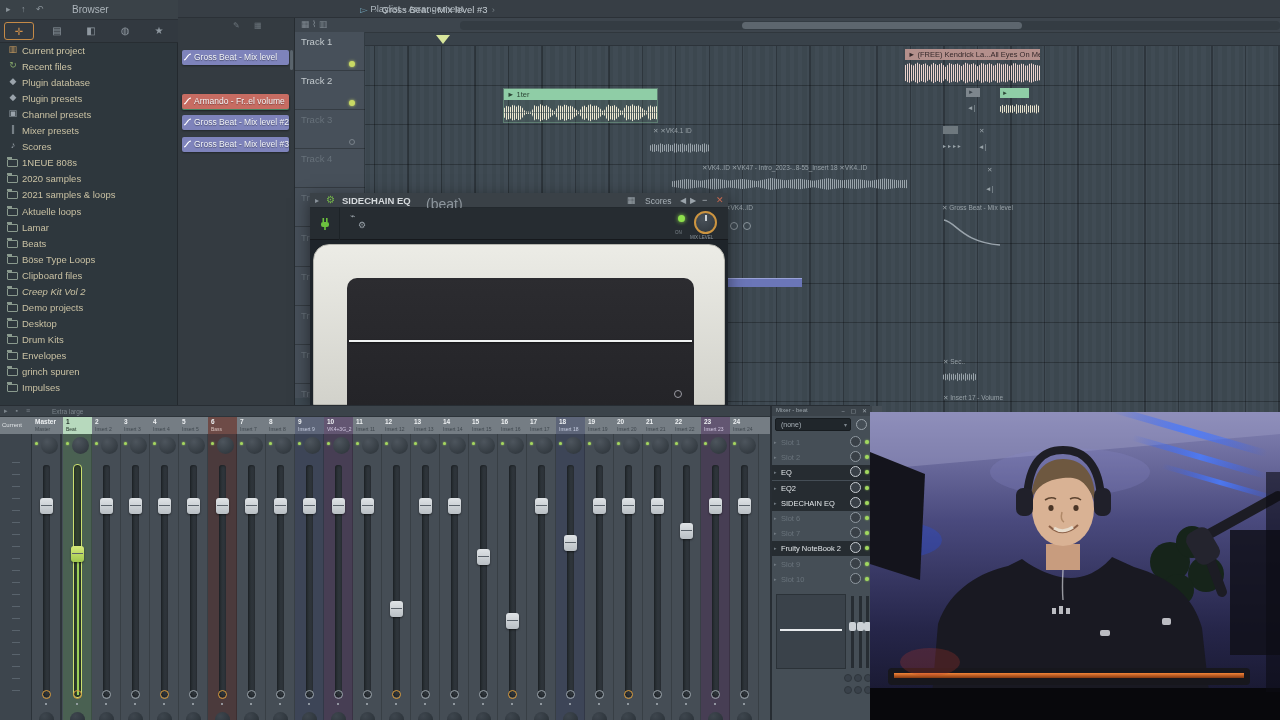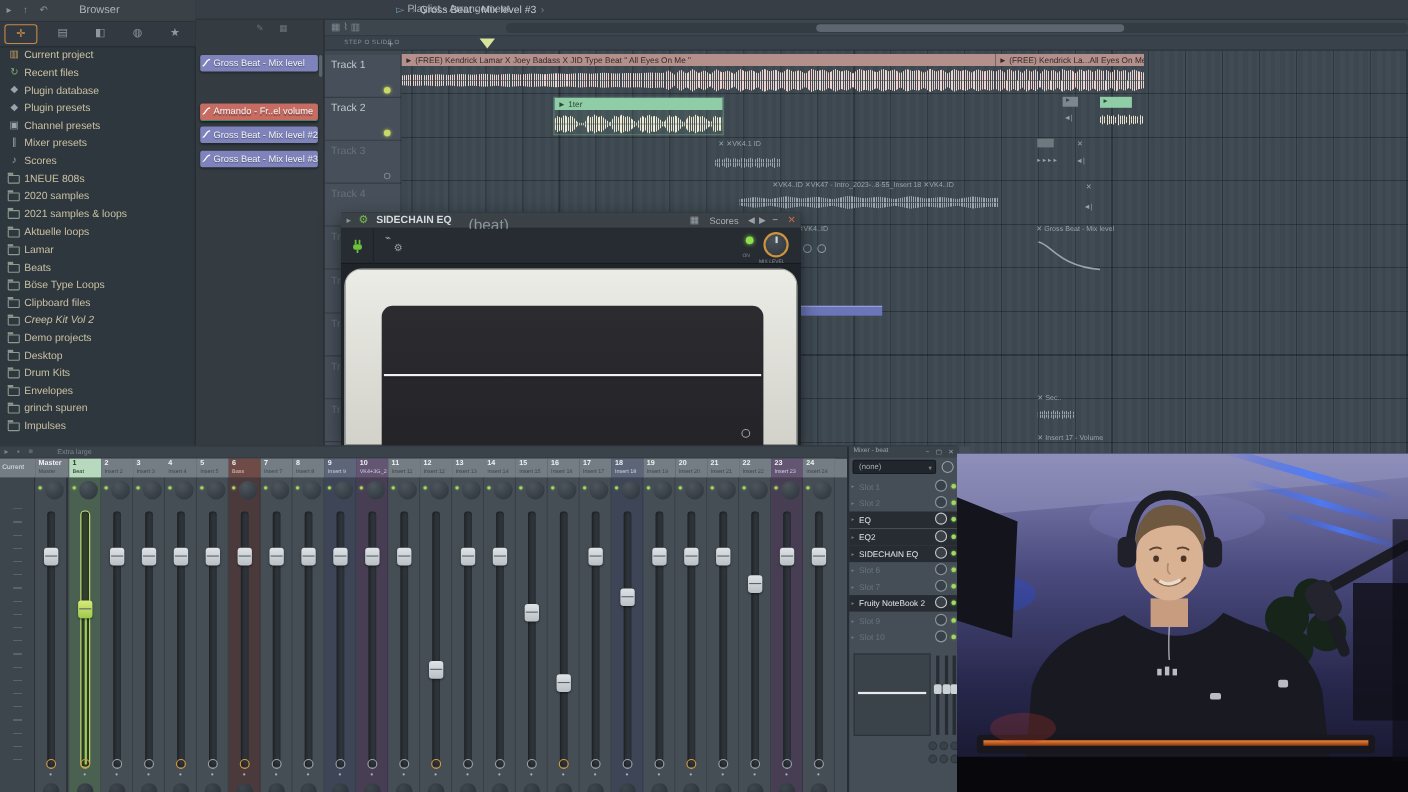--- a/index.html
+++ b/index.html
@@ -45,21 +45,21 @@
   #playlist .pltool{left:0;top:0;width:985px;height:15px;background:#3d454d;border-bottom:1px solid #30373d;}
   #playlist .pltool .pico{top:1px;font-size:9px;color:#7f8890;}
   #playlist .hscroll{left:165px;top:3px;width:820px;height:9px;background:#343c43;border-radius:4px;}
   #playlist .hscroll .thumb{left:282px;top:1px;width:280px;height:7px;background:#5d666e;border-radius:4px;}
   #ruler{left:0;top:15px;width:985px;height:13px;background:#39424a;border-bottom:1px solid #2c333a;}
   #ruler .plus{left:55px;top:0;font-size:10px;color:#9aa3aa;}
   #ruler .stepslide{left:18px;top:3px;font-size:5.5px;color:#8a939a;letter-spacing:.5px;}
   .rnum{top:2px;font-size:7.5px;color:#8f99a1;}
   #ruler .marker{left:141px;top:2px;width:0;height:0;border-left:7px solid transparent;border-right:7px solid transparent;border-top:9px solid #d8e69c;}
 
-  #theaders{left:0;top:32px;width:70px;height:366px;background:#47505a;border-right:1px solid #323b42;}
+  #theaders{left:0;top:14px;width:70px;height:366px;background:#47505a;border-right:1px solid #323b42;}
   .thead{left:0;width:70px;height:39px;border-bottom:1px solid rgba(0,0,0,.25);}
   .thead .tlbl{left:6px;top:4px;font-size:9.5px;color:#c2c9cd;}
   .thead.dim .tlbl{color:#67717a;}
   .thead .tdot{right:10px;top:29px;width:6px;height:6px;border-radius:50%;}
   .thead.dot-green .tdot{background:#c8d964;box-shadow:0 0 3px #c8d964;}
   .thead.dot-grey .tdot{border:1px solid #79828a;}
 
   #grid{left:70px;top:28px;width:915px;height:366px;overflow:hidden;
     background:
       repeating-linear-gradient(90deg, rgba(0,0,0,.06) 0 4.2px, transparent 4.2px 8.4px),
@@ -445,27 +445,20 @@
           <span class="tlbl">Track 9</span>
           <span class="tdot"></span>
         </div>
         <div class="thead dim dot-none" style="top: 351.9px;">
           <span class="tlbl">Track 10</span>
           <span class="tdot"></span>
         </div>
       </div>
     <div id="grid">
 
-      <div class="clip" style="left:0;top:3px;width:540px;height:35px;">
-        <div class="chead" style="background:#b4908c;color:#35282a;padding-left:3px;">► (FREE) Kendrick Lamar X Joey Badass X JID Type Beat  " All Eyes On Me "</div>
-        <div class="wave w1" style="left:0;top:13px;width:540px;height:22px;--wc:#ecd2cd;">
-            <i class="wh"></i>
-            <i class="wh flip"></i>
-          </div>
-      </div>
       <div class="clip" style="left:540px;top:3px;width:135px;height:35px;">
         <div class="chead" style="background:#b4908c;color:#35282a;padding-left:3px;">► (FREE) Kendrick La...All Eyes On Me " #3</div>
         <div class="wave w2" style="left:0;top:13px;width:135px;height:22px;--wc:#ecd2cd;">
             <i class="wh"></i>
             <i class="wh flip"></i>
           </div>
       </div>
 
       <div class="clip" style="left:138px;top:42px;width:155px;height:35px;background:rgba(140,200,160,.10);border:1px solid rgba(140,200,160,.35);">
         <div class="chead" style="background:#8fcda6;color:#2c4636;padding-left:3px;">► 1ter</div>

